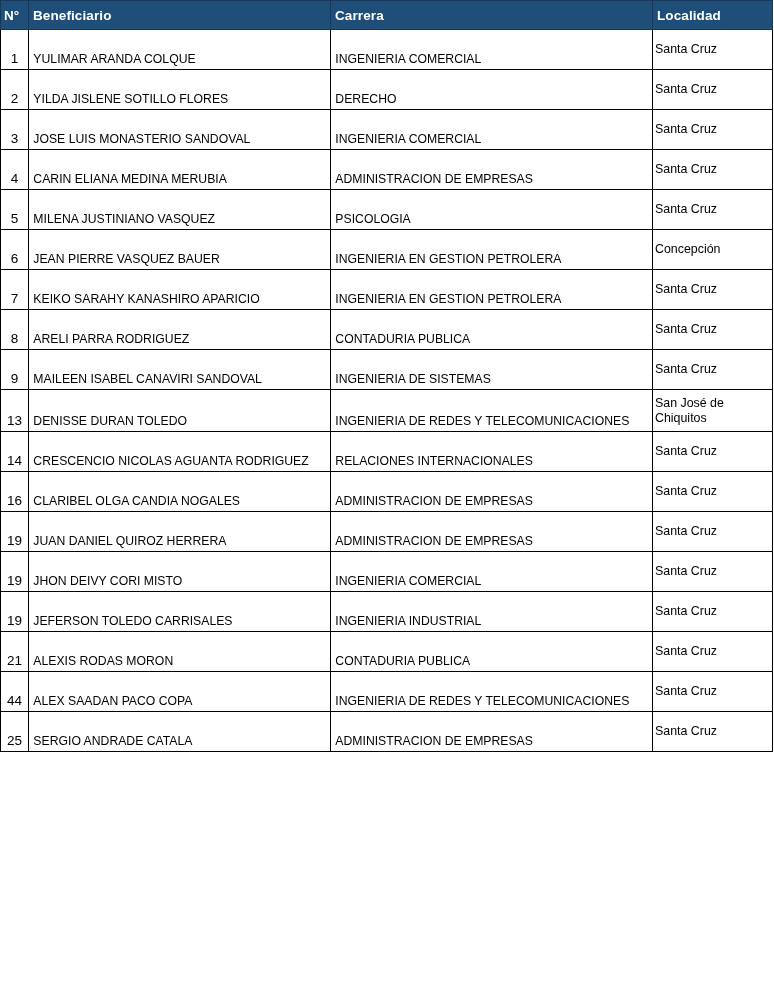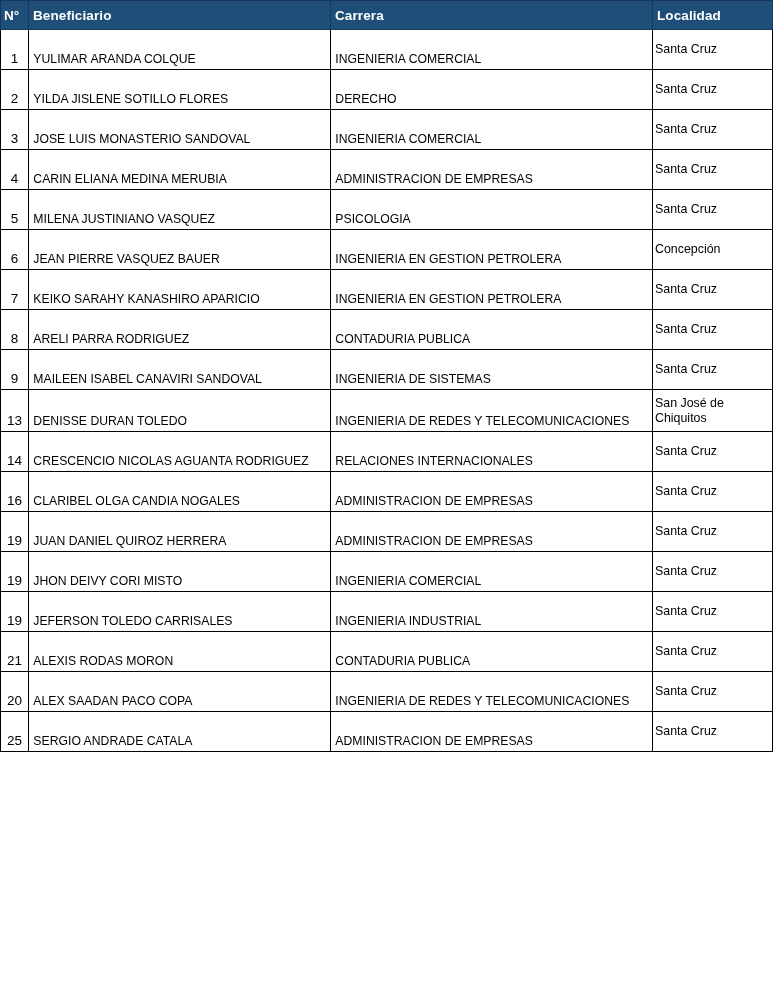--- a/index.html
+++ b/index.html
@@ -204,21 +204,21 @@
           <td class="carrera">INGENIERIA INDUSTRIAL</td>
           <td class="localidad">Santa Cruz</td>
         </tr>
         <tr>
           <td class="num">21</td>
           <td class="name">ALEXIS RODAS MORON</td>
           <td class="carrera">CONTADURIA PUBLICA</td>
           <td class="localidad">Santa Cruz</td>
         </tr>
         <tr>
-          <td class="num">20</td>
+          <td class="num">44</td>
           <td class="name">ALEX SAADAN PACO COPA</td>
           <td class="carrera">INGENIERIA DE REDES Y TELECOMUNICACIONES</td>
           <td class="localidad">Santa Cruz</td>
         </tr>
         <tr>
           <td class="num">25</td>
           <td class="name">SERGIO ANDRADE CATALA</td>
           <td class="carrera">ADMINISTRACION DE EMPRESAS</td>
           <td class="localidad">Santa Cruz</td>
         </tr>

